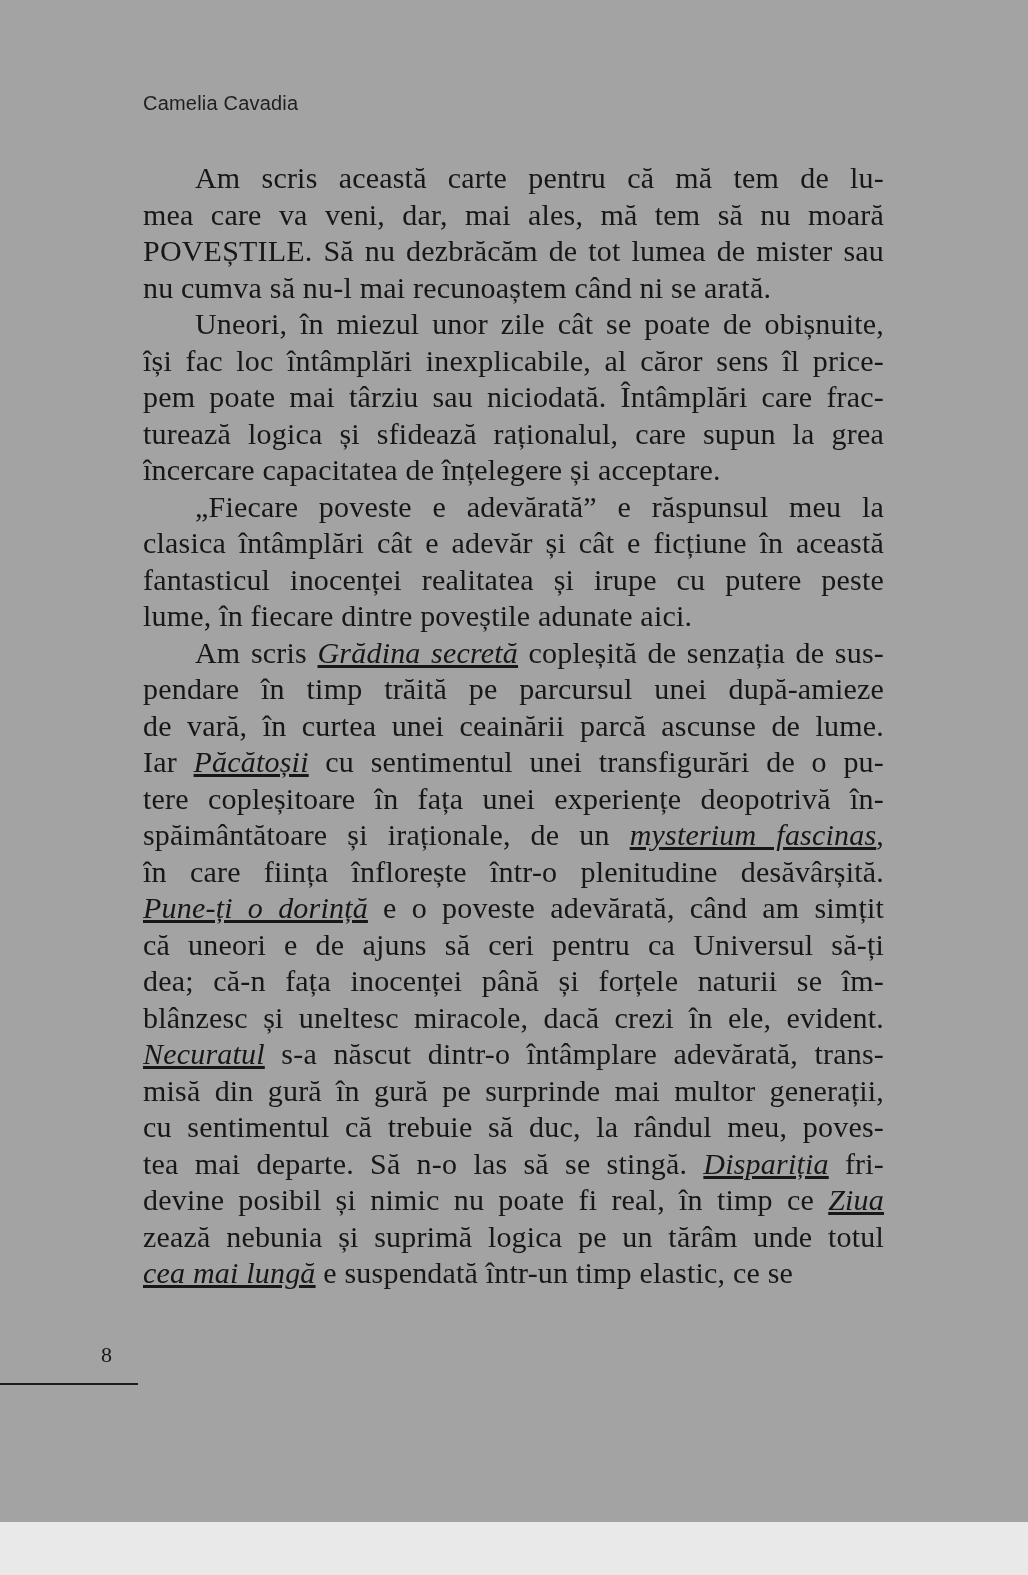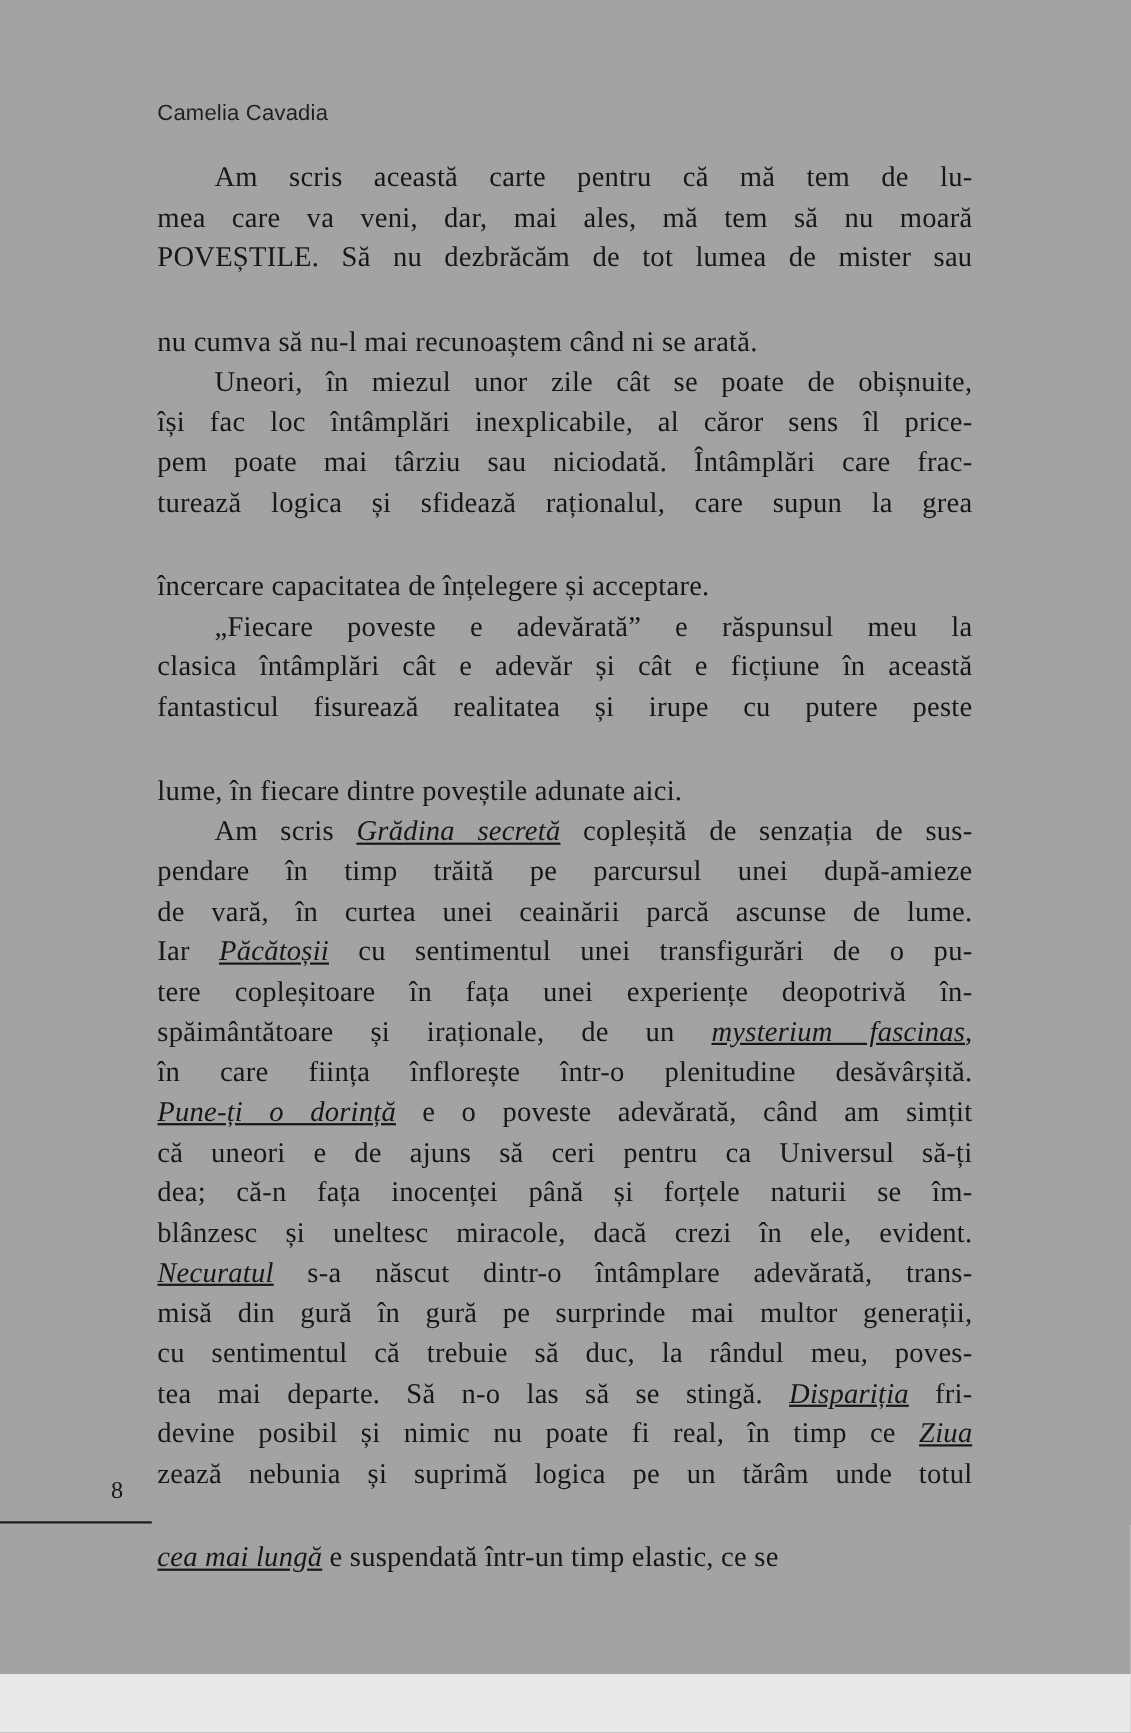--- a/index.html
+++ b/index.html
@@ -21,44 +21,43 @@
     left: 143px;
     top: 92px;
     font-family: "Liberation Sans", "DejaVu Sans", sans-serif;
     font-size: 20px;
     letter-spacing: 0.2px;
     color: #1f1f1f;
   }
   .body-text {
     position: absolute;
     left: 143px;
-    top: 143px;
+    top: 160px;
     width: 741px;
     font-family: "Liberation Serif", "DejaVu Serif", serif;
-    font-size: 26px;
+    font-size: 30px;
     line-height: 36.5px;
     letter-spacing: 0.2px;
     color: #171717;
   }
   .paragraph {
     margin: 0;
   }
   .line {
     text-align: justify;
     text-align-last: justify;
     height: 36.5px;
     overflow: hidden;
   }
   .line.indent {
     padding-left: 52px;
   }
   .line.last {
     text-align: left;
     text-align-last: left;
-    margin-top: 40px;
   }
   .it {
     font-style: italic;
     text-decoration: underline;
   }
   .rm {
     font-style: normal;
   }
   .page-number {
     position: absolute;
@@ -93,21 +92,21 @@
       <div class="paragraph">
         <div class="line indent"><span class="rm">Uneori, în miezul unor zile cât se poate de obișnuite,</span></div>
         <div class="line"><span class="rm">își fac loc întâmplări inexplicabile, al căror sens îl price-</span></div>
         <div class="line"><span class="rm">pem poate mai târziu sau niciodată. Întâmplări care frac-</span></div>
         <div class="line"><span class="rm">turează logica și sfidează raționalul, care supun la grea</span></div>
         <div class="line last"><span class="rm">încercare capacitatea de înțelegere și acceptare.</span></div>
       </div>
       <div class="paragraph">
         <div class="line indent"><span class="rm">„Fiecare poveste e adevărată” e răspunsul meu la</span></div>
         <div class="line"><span class="rm">clasica întâmplări cât e adevăr și cât e ficțiune în această</span></div>
-        <div class="line"><span class="rm">fantasticul fisurează realitatea și irupe cu putere peste</span></div>
+        <div class="line"><span class="rm">fantasticul inocenței realitatea și irupe cu putere peste</span></div>
         <div class="line last"><span class="rm">lume, în fiecare dintre poveștile adunate aici.</span></div>
       </div>
       <div class="paragraph">
         <div class="line indent"><span class="rm">Am scris </span><span class="it">Grădina secretă</span><span class="rm"> copleșită de senzația de sus-</span></div>
         <div class="line"><span class="rm">pendare în timp trăită pe parcursul unei după-amieze</span></div>
         <div class="line"><span class="rm">de vară, în curtea unei ceainării parcă ascunse de lume.</span></div>
         <div class="line"><span class="rm">Iar </span><span class="it">Păcătoșii</span><span class="rm"> cu sentimentul unei transfigurări de o pu-</span></div>
         <div class="line"><span class="rm">tere copleșitoare în fața unei experiențe deopotrivă în-</span></div>
         <div class="line"><span class="rm">spăimântătoare și iraționale, de un </span><span class="it">mysterium fascinas</span><span class="rm">,</span></div>
         <div class="line"><span class="rm">în care ființa înflorește într-o plenitudine desăvârșită.</span></div>

